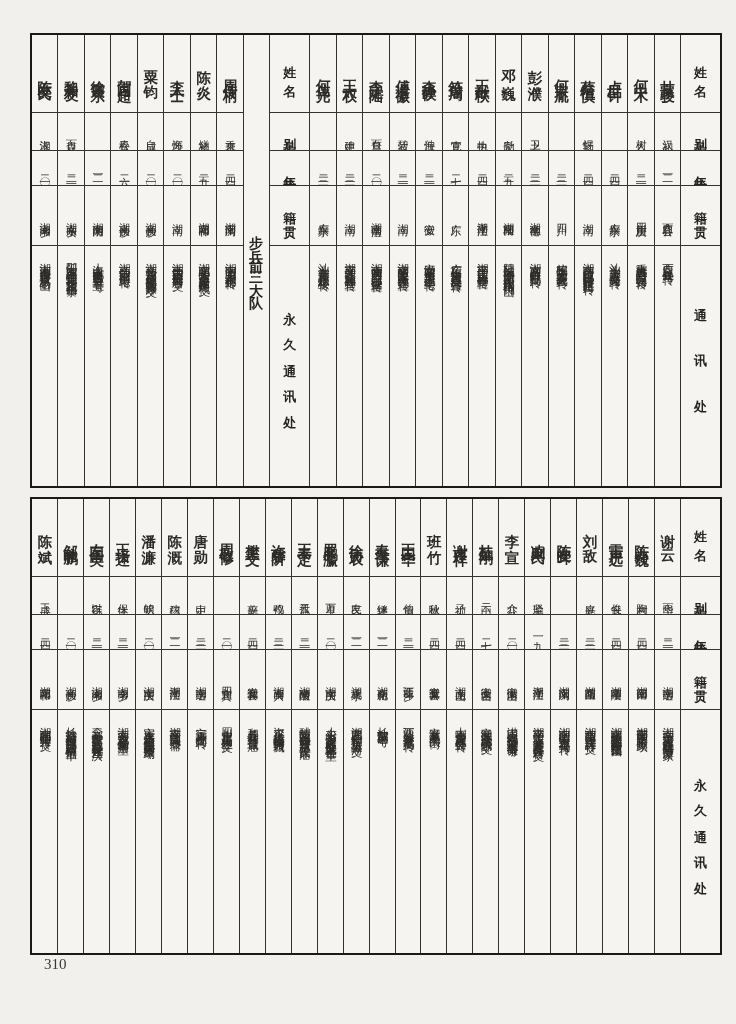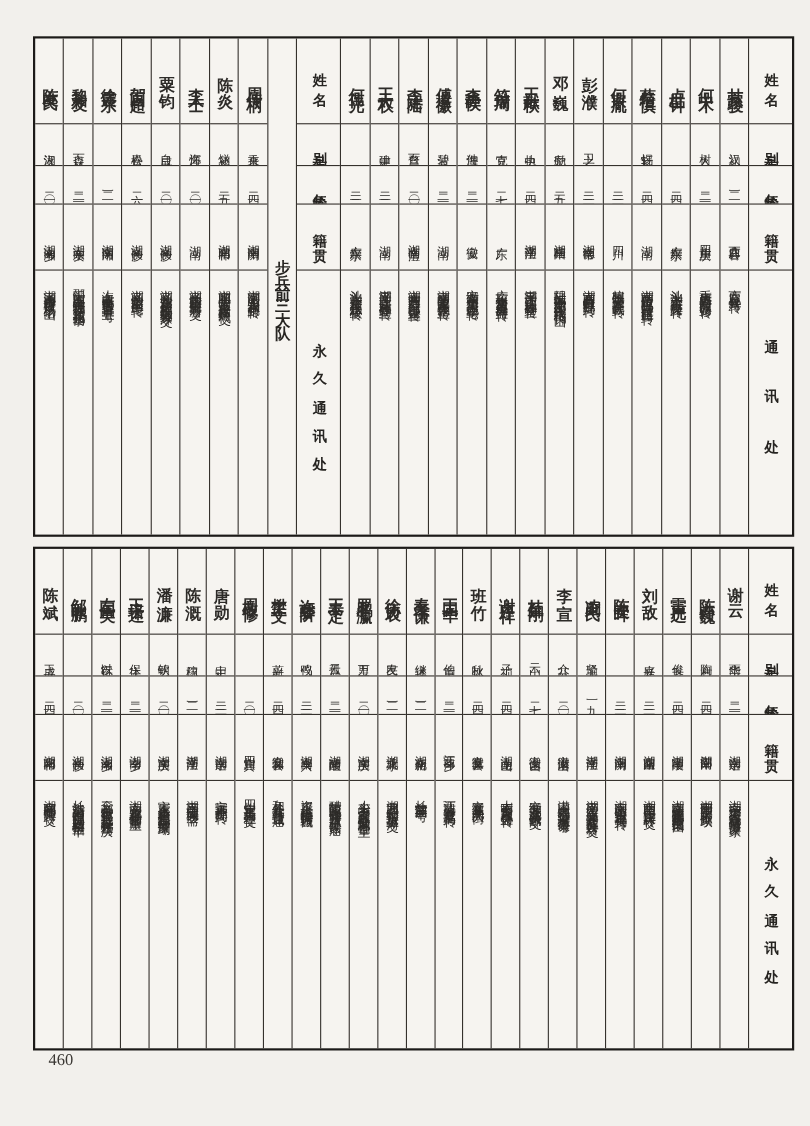--- a/index.html
+++ b/index.html
@@ -416,13 +416,13 @@
       <div class="cell address">长沙靖港对河铜官邮局转新桥邹怡丰</div>
     </div>
     <div class="col">
       <div class="cell name" style="letter-spacing: 16px;">陈斌</div>
       <div class="cell alias">玉成</div>
       <div class="cell age">二四</div>
       <div class="cell native">湖南祁阳</div>
       <div class="cell address">湖南祁阳同荣号转交</div>
     </div>
   </div>
-<div class="page-number">460</div>
+<div class="page-number">310</div>
 
 </body></html>

